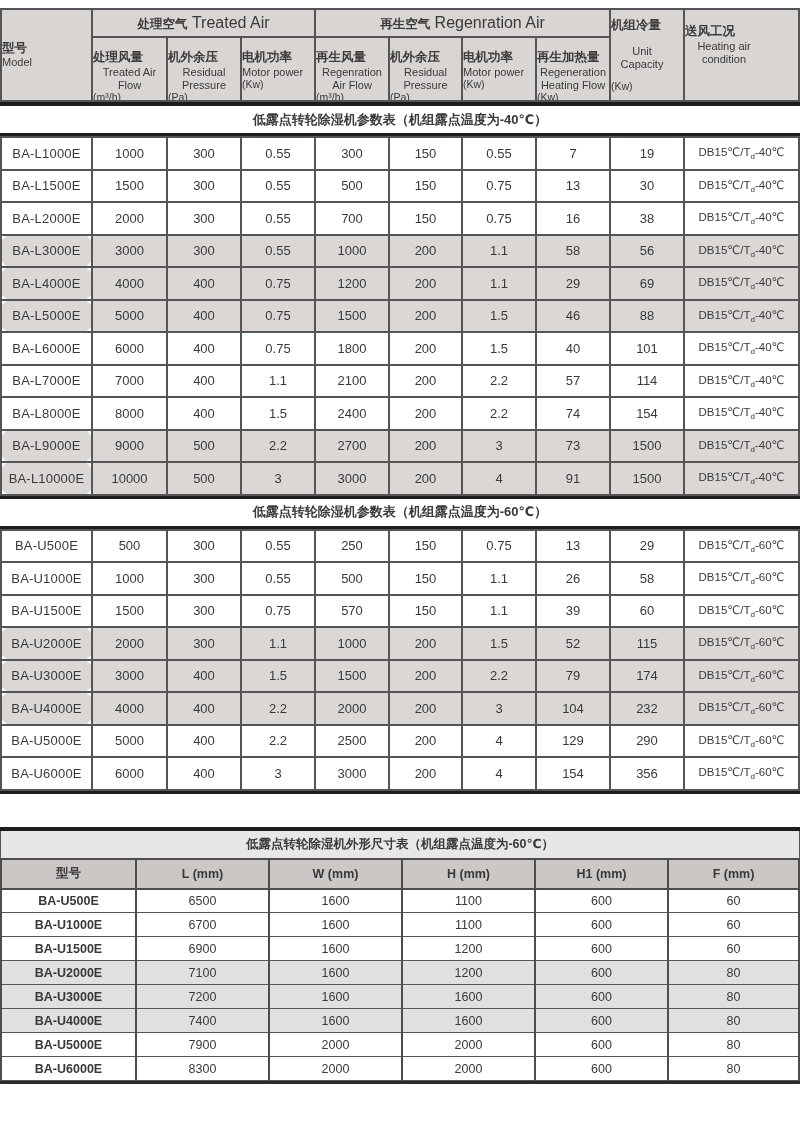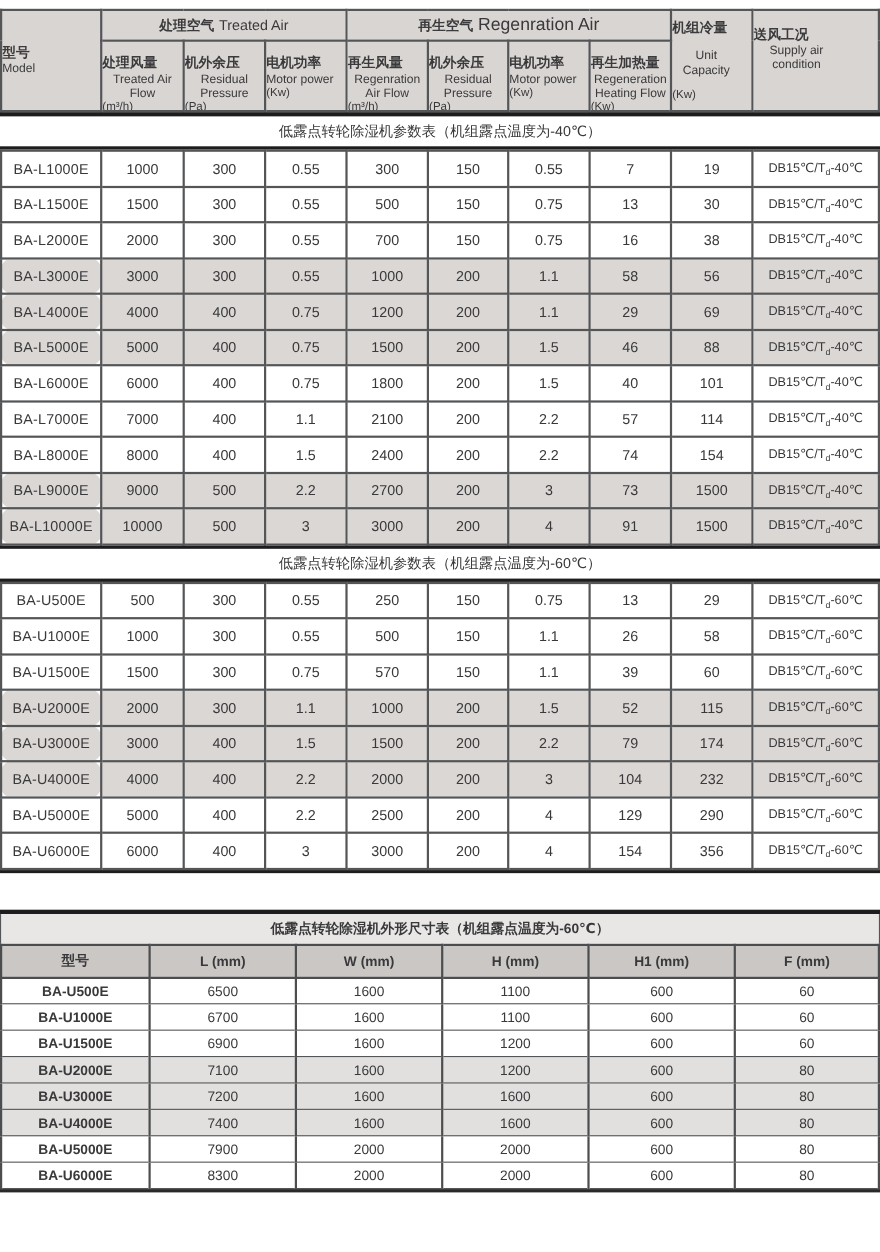--- a/index.html
+++ b/index.html
@@ -41,21 +41,21 @@
   .spec-body td.model { font-size: 13px; letter-spacing: 0.2px; border-radius: 10px; }
   .spec-body td.supply { font-size: 11.5px; white-space: nowrap; }
   .spec-body td.supply sub { font-size: 8px; }
 
   
   .black-bar { width: 800px; background: #1d1d1f; }
   .bar4 { height: 4px; } .bar3 { height: 3px; }
   .section-title {
     width: 800px; height: 27px;
     display: flex; align-items: center; justify-content: center;
-    background: #ffffff; font-size: 13px; font-weight: 400; color: #39393b;
+    background: #ffffff; font-size: 13px; font-weight: 700; color: #39393b;
   }
   .gap { width: 800px; height: 33px; background: #ffffff; }
 
   
   .dim-title {
     width: 800px; height: 27px;
     display: flex; align-items: center; justify-content: center;
     background: #e9e7e6; font-size: 12.5px; font-weight: 600; color: #39393b;
     border-left: 1px solid #545557; border-right: 1px solid #545557;
   }
@@ -95,37 +95,37 @@
     <tbody>
         <tr class="group-row">
       <th rowspan="2">
         <div class="stack center">
           <span class="zh">型号</span>
           <span class="en">Model</span>
         </div>
       </th>
       <th colspan="3">
         <span class="zh">处理空气</span>
-        <span class="en" style="font-size:13px">Treated Air</span>
+        <span class="en" style="font-size:16px">Treated Air</span>
       </th>
       <th colspan="4">
         <span class="zh">再生空气</span>
         <span class="en" style="font-size:16px">Regenration Air</span>
       </th>
       <th rowspan="2">
         <div class="stack between tallcell">
           <span class="zh">机组冷量</span>
           <span class="en cap-en">Unit Capacity</span>
           <span class="unit">(Kw)</span>
         </div>
       </th>
       <th rowspan="2">
         <div class="stack supply-head">
           <span class="zh">送风工况</span>
-          <span class="en supply-en">Supply air condition</span>
+          <span class="en supply-en">Heating air condition</span>
         </div>
       </th>
     </tr>
     <tr class="sub-row" id="sub-header-row">
           <th>
             <div class="stack">
               <span class="zh">处理风量</span>
               <span class="en">Treated Air Flow</span>
               <span class="unit">(m³/h)</span>
             </div>

